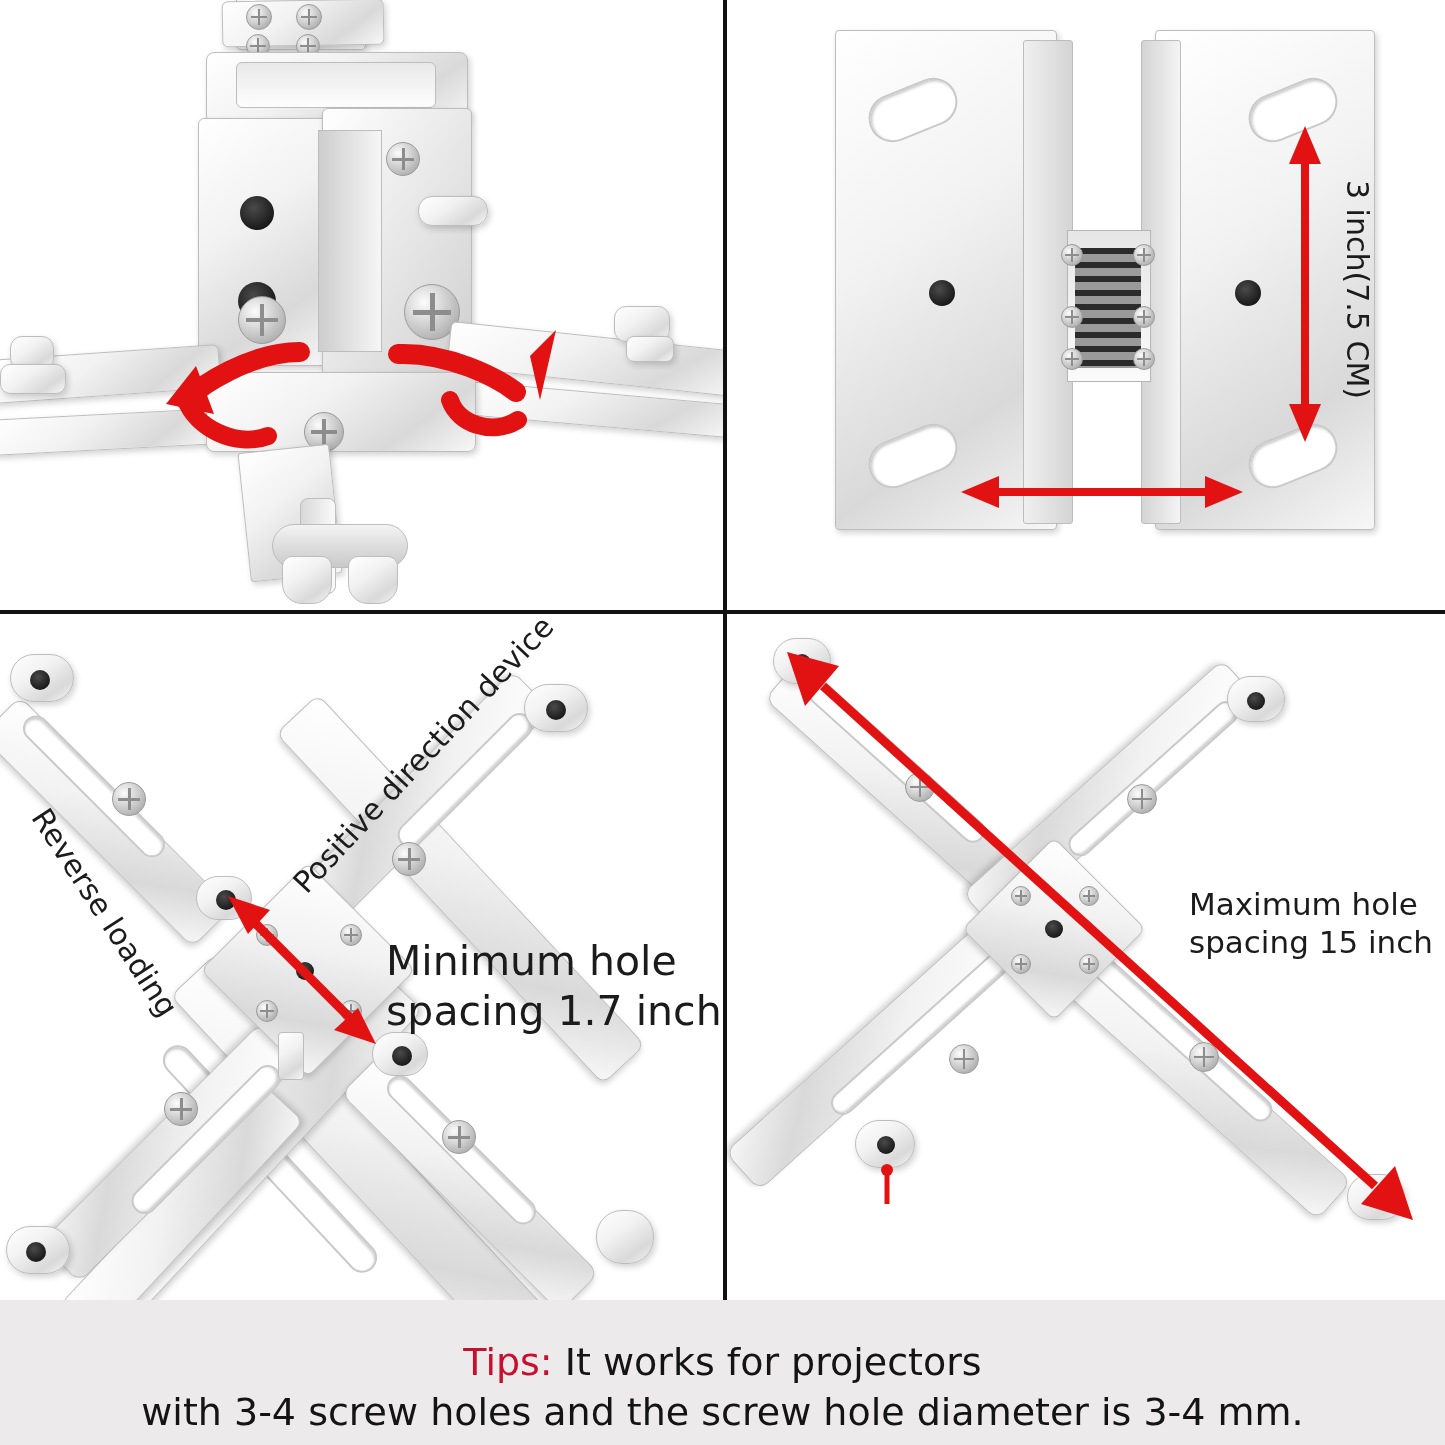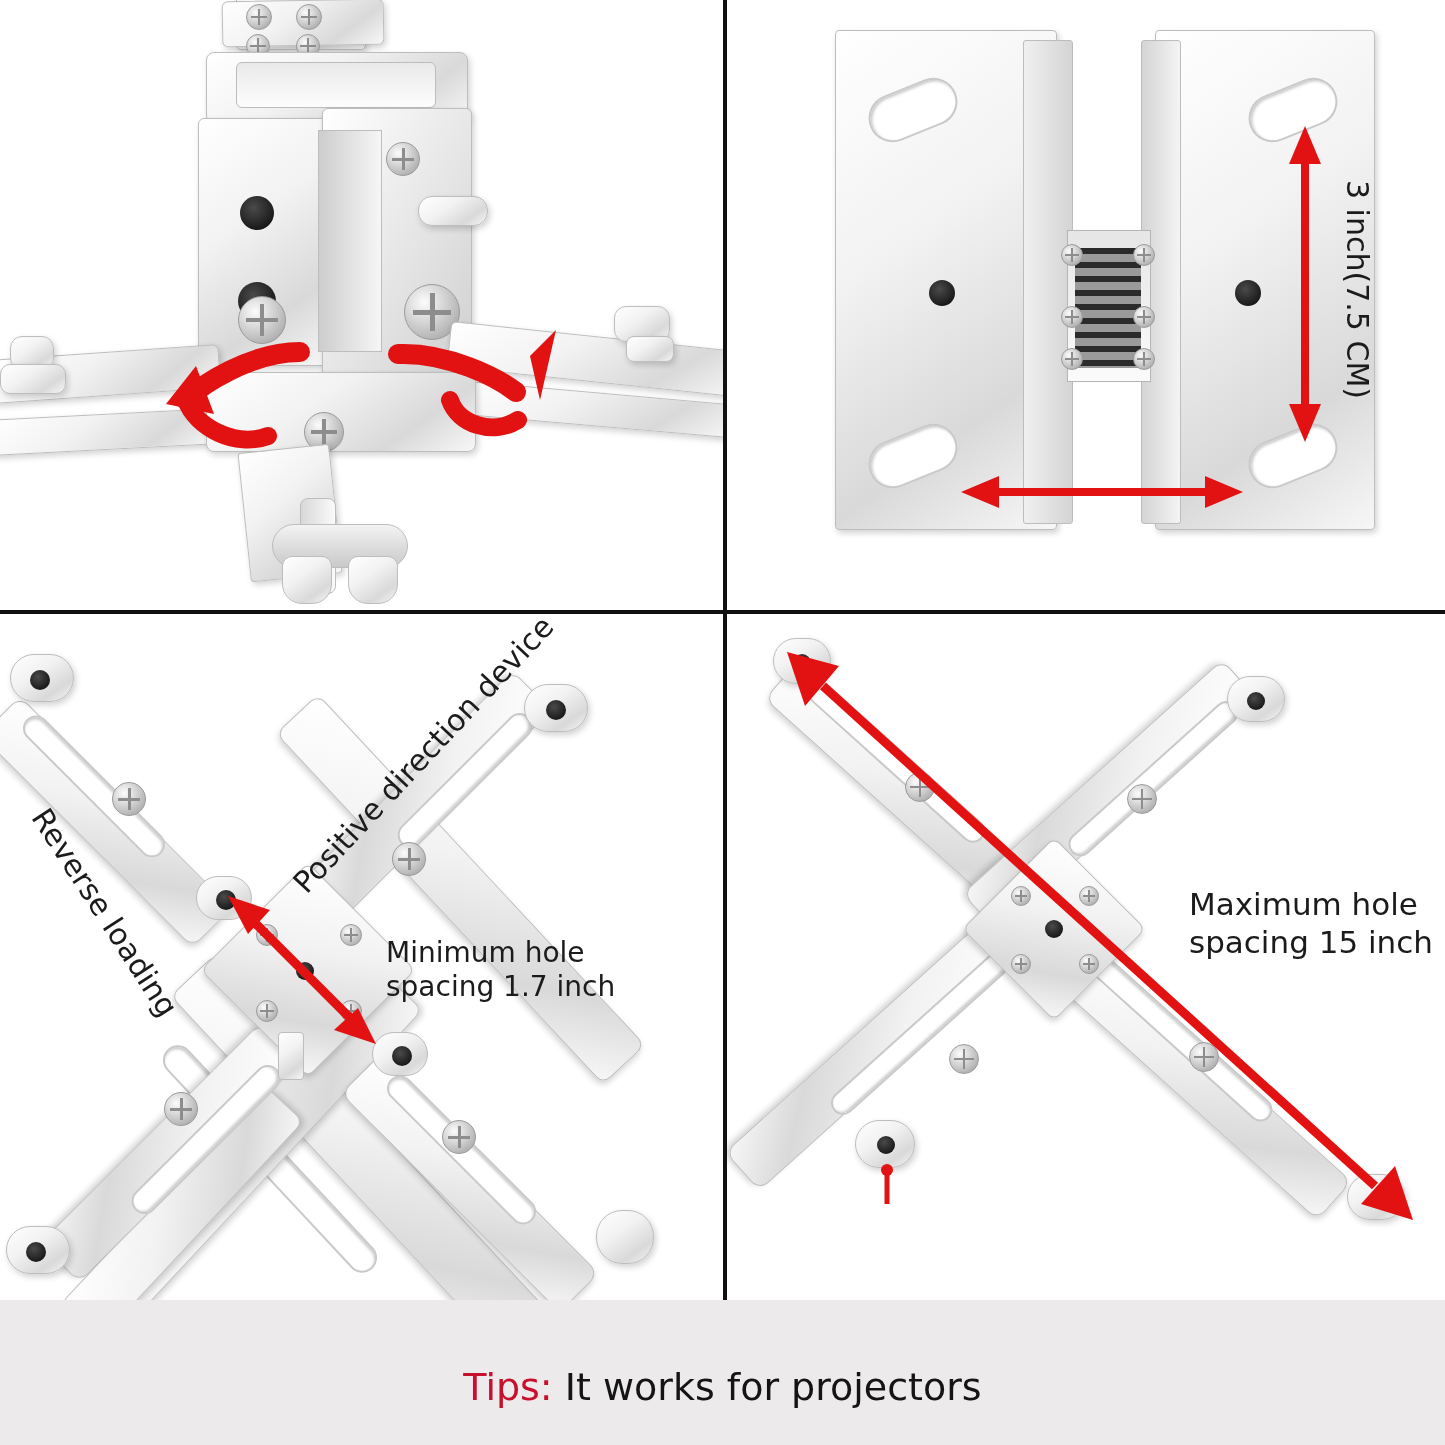--- a/index.html
+++ b/index.html
@@ -234,21 +234,21 @@
     <svg class="overlay" width="723" height="686">
       <line x1="256" y1="310" x2="352" y2="406" stroke="#e21212" stroke-width="9"></line>
       <path d="M228,282 L270,296 L248,320 Z" fill="#e21212"></path>
       <path d="M376,430 L334,416 L358,394 Z" fill="#e21212"></path>
     </svg>
 
     <div class="lbl-rot" style="left:54px; top:188px; transform:rotate(57deg); font-size:30px;">Reverse loading</div>
 
     <div class="lbl-rot" style="left:286px; top:262px; transform:rotate(-47deg); font-size:30px;">Positive direction device</div>
 
-    <div class="lbl" style="left:386px; top:322px; font-size:28px;">Minimum hole
+    <div class="lbl" style="left:386px; top:322px; font-size:41px;">Minimum hole
 spacing 1.7 inch</div>
   </div>
 
   <div class="panel" id="panel-br">
 
     <div class="metal shadow" style="left:72px; top:46px; width:360px; height:52px; border-radius:12px; transform:rotate(42deg); transform-origin:0 0;"></div>
     <div class="slot" style="left:92px; top:62px; width:230px; height:24px; transform:rotate(42deg); transform-origin:0 0;"></div>
     <div class="metal shadow" style="left:46px; top:24px; width:58px; height:46px; border-radius:24px;"></div>
     <div class="hole" style="left:66px; top:40px; width:18px; height:18px;"></div>
 
@@ -293,13 +293,14 @@
   </div>
 
   <div class="divider-v"></div>
   <div class="divider-h"></div>
 </div>
 
 <div id="tips">
   <div class="t-line">
     <span class="t-kw">Tips:</span><span> It works for projectors</span>
   </div>
+  <div class="t-line">with 3-4 screw holes  and the screw hole diameter is 3-4 mm.</div>
 </div>
 
 </body></html>

